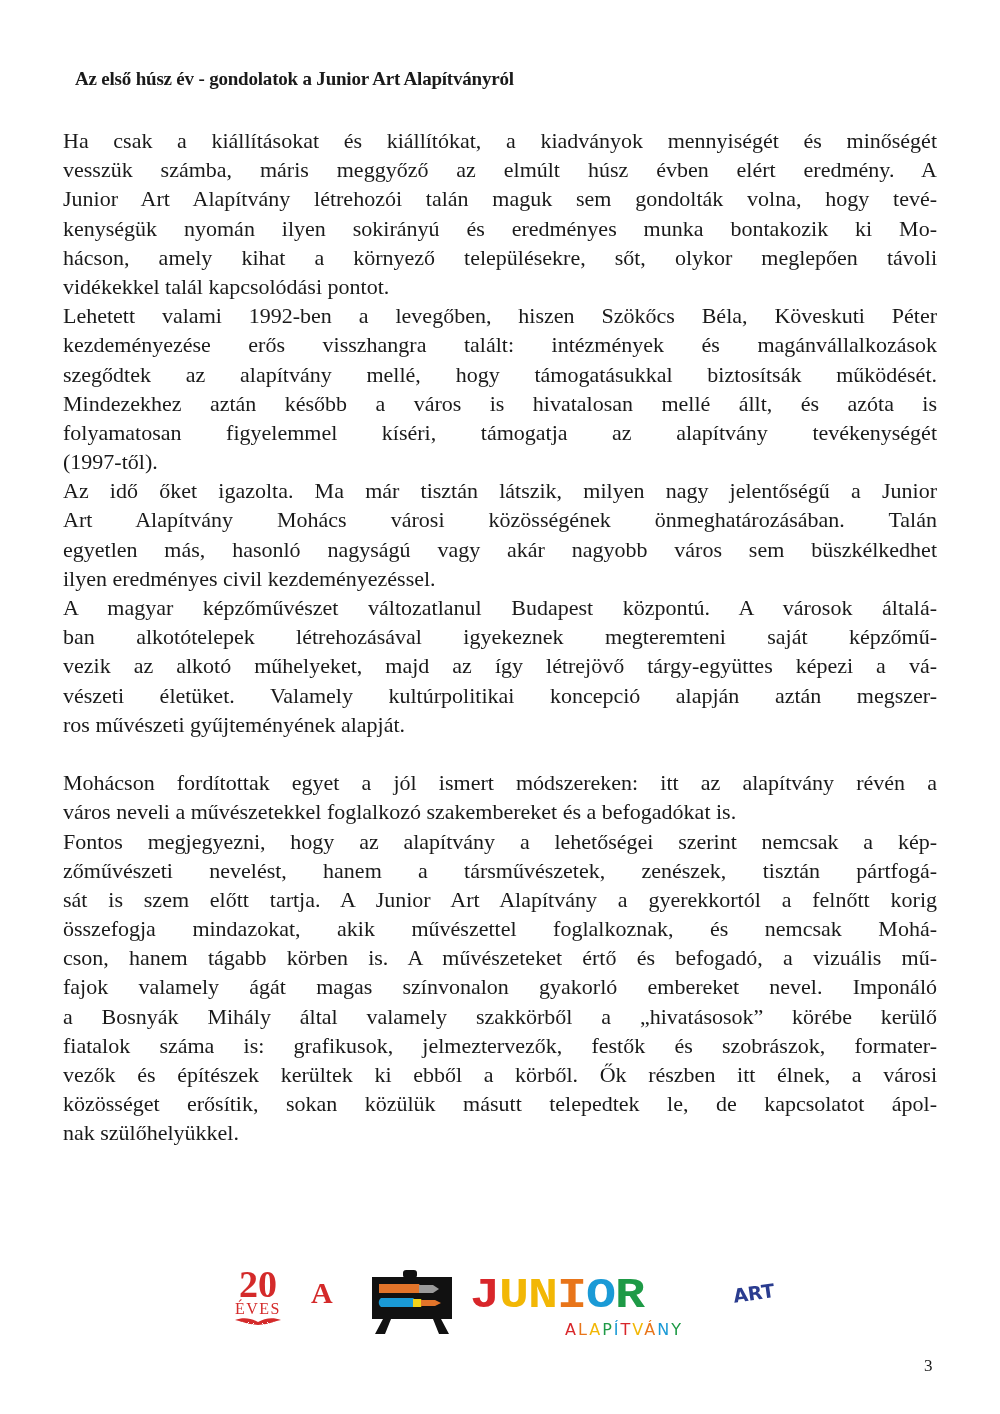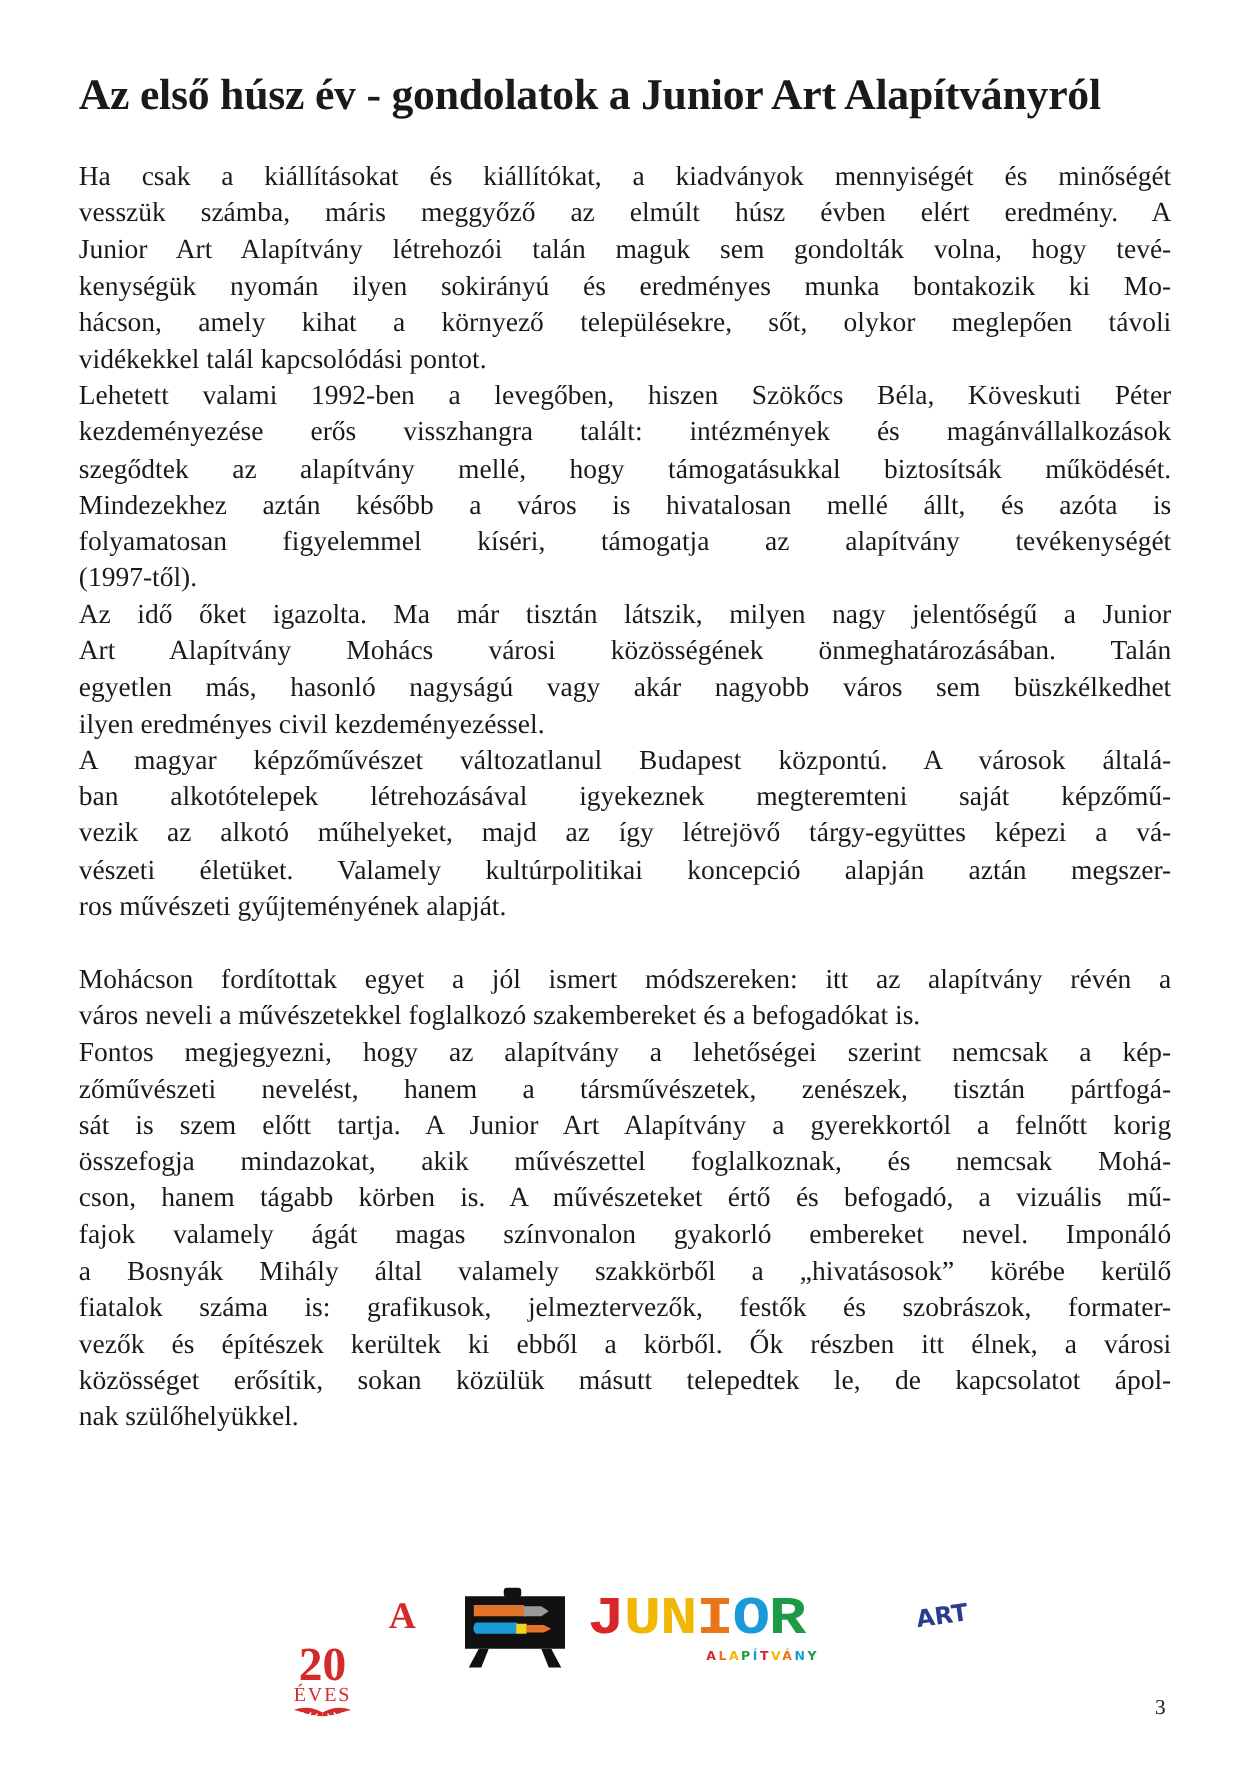--- a/index.html
+++ b/index.html
@@ -1,32 +1,32 @@
 <!DOCTYPE html>
 <html><head>
 <meta charset="utf-8">
 <style>
   html, body { margin: 0; padding: 0; background: #ffffff; }
   body { width: 1000px; height: 1414px; position: relative; overflow: hidden; font-family: "Liberation Serif", "DejaVu Serif", serif; color: #1a1a1a; }
-  .title { position: absolute; left: 63px; top: 56px; font-size: 35px; font-weight: bold; letter-spacing: -0.2px; white-space: nowrap; margin: 0; }
+  .title { position: absolute; left: 63px; top: 56px; font-size: 19px; font-weight: bold; letter-spacing: -0.2px; white-space: nowrap; margin: 12px; }
   .body-text { position: absolute; left: 63px; top: 126px; width: 874px; font-size: 22px; line-height: 29.2px; }
   .para { margin: 0; }
   .line { display: block; text-align: justify; text-align-last: justify; white-space: nowrap; height: 29.2px; }
   .line.last { text-align-last: left; }
   .gap { height: 29.2px; }
   .logo-row { position: absolute; top: 1262px; left: 0; width: 1000px; height: 80px; }
-  .logo20 { position: absolute; left: 222px; top: 3px; width: 72px; text-align: center; color: #d42a2a; margin-top: 48px; }
+  .logo20 { position: absolute; left: 222px; top: 3px; width: 72px; text-align: center; color: #d42a2a; }
   .logo20 .num { font-size: 38px; font-weight: bold; line-height: 38px; display: block; }
   .logo20 .eves { font-size: 16px; font-weight: normal; letter-spacing: 1.5px; display: block; line-height: 12px; }
   .logo20 svg { display: block; margin: 1px auto 0; }
   .logo-a { position: absolute; left: 311px; top: 14px; font-size: 30px; font-weight: bold; color: #d42a2a; }
   .easel { position: absolute; left: 369px; top: 8px; }
   .junior { position: absolute; left: 470px; top: 12px; font-family: Liberation Mono, monospace; font-weight: bold; font-size: 50px; line-height: 44px; letter-spacing: -1px; }
   .junior span { display: inline-block; transform: scaleY(0.85); }
-  .alap { position: absolute; left: 565px; top: 58px; font-family: "DejaVu Sans", sans-serif; font-weight: bold; font-size: 10px; letter-spacing: 2px; }
+  .alap { position: absolute; left: 565px; top: 58px; font-family: "DejaVu Sans", sans-serif; font-weight: normal; font-size: 16px; letter-spacing: 2px; }
   .art { position: absolute; left: 733px; top: 20px; font-family: "DejaVu Sans", sans-serif; font-weight: bold; font-size: 19px; color: #2a3c8f; transform: rotate(-8deg); }
   .page-num { position: absolute; left: 924px; top: 1356px; font-size: 17px; }
 </style>
 </head>
 <body>
 
 <h1 class="title">Az első húsz év - gondolatok a Junior Art Alapítványról</h1>
 
 <div class="body-text">
   <p class="para">

